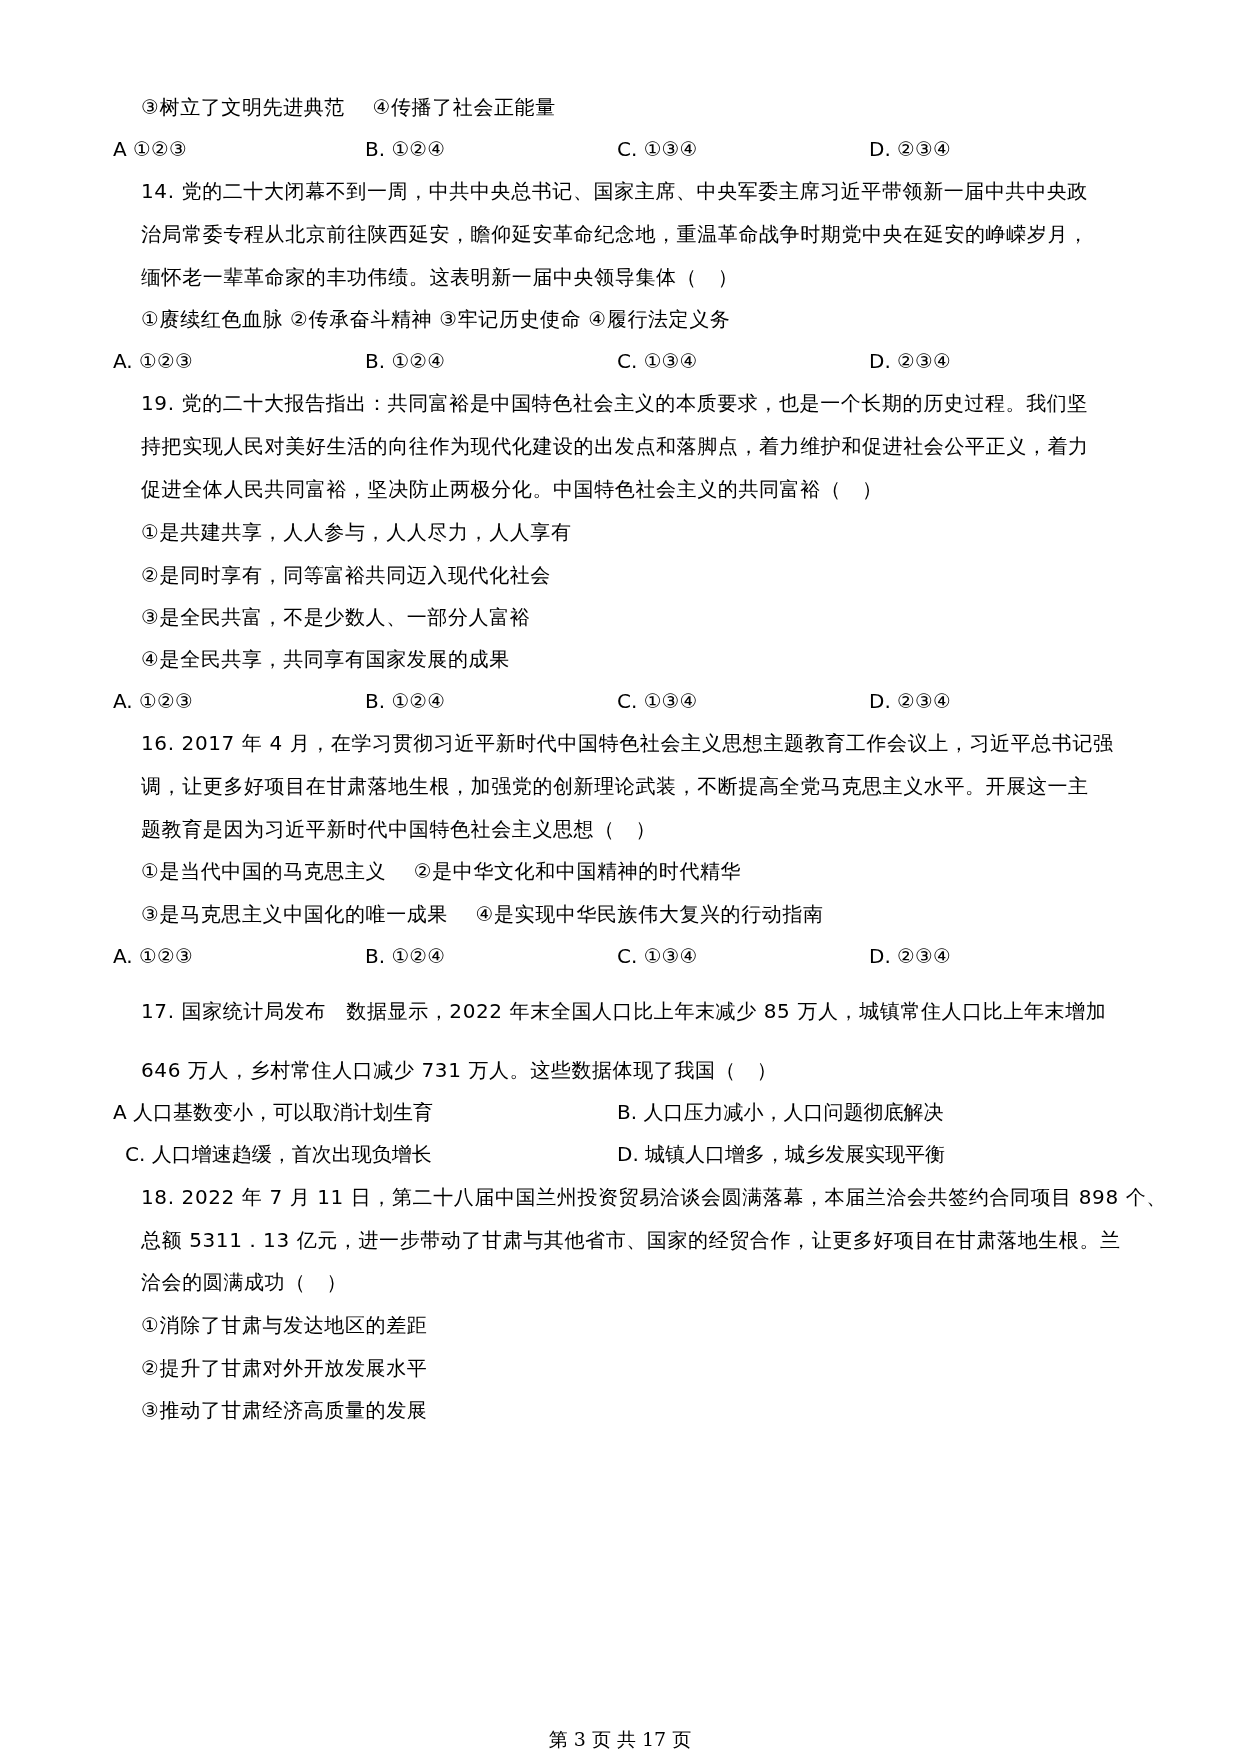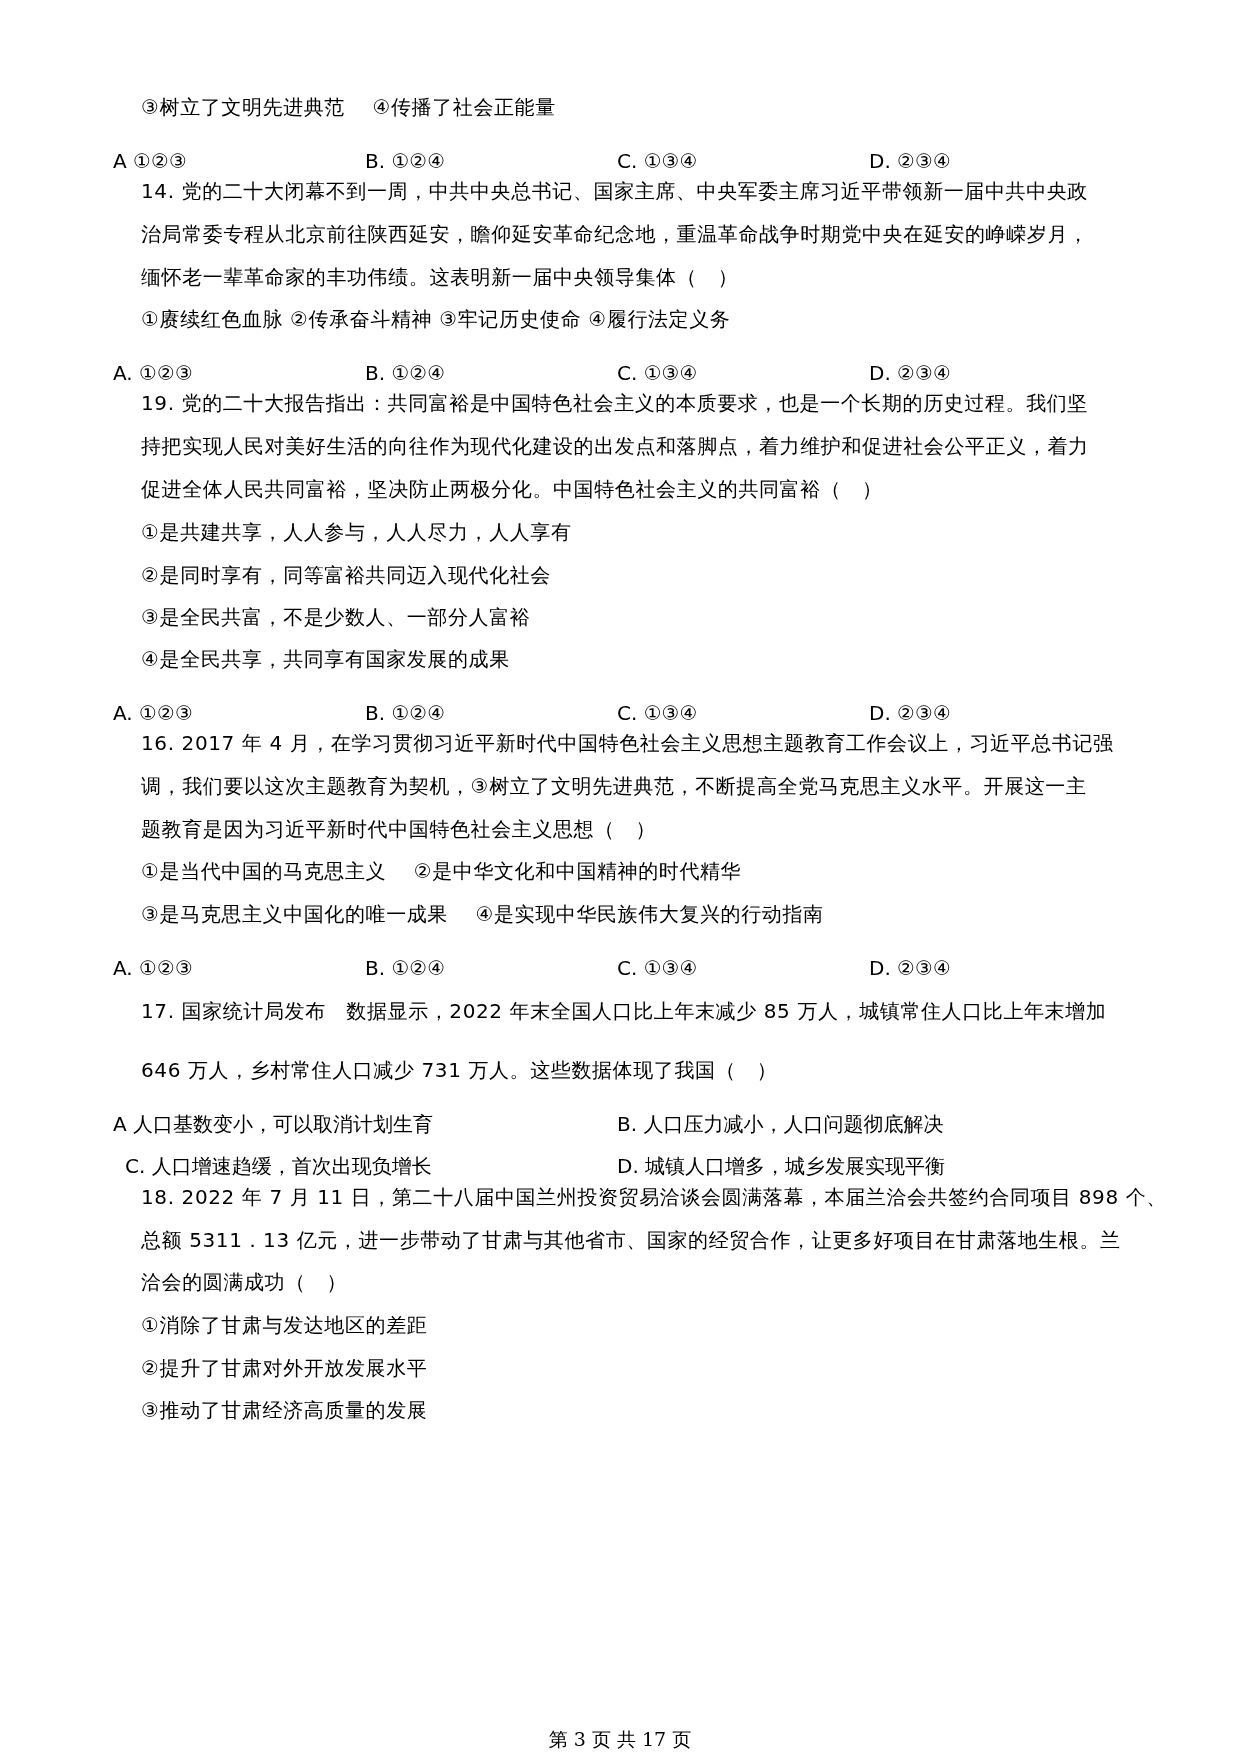--- a/index.html
+++ b/index.html
@@ -7,21 +7,21 @@
       width: 1240px; height: 1754px; position: relative; overflow: hidden;
       font-family: "DejaVu Sans", "Liberation Serif", sans-serif;
       color: #000000;
     }
     .page { position: absolute; left: 0; top: 0; width: 1240px; height: 1754px; }
     .line {
       position: absolute; left: 113px; white-space: nowrap;
       font-size: 20px; line-height: 28px; letter-spacing: 0.6px; margin-left: 28px;
     }
     .opts { position: absolute; left: 113px; width: 1020px; height: 28px; font-size: 20px; line-height: 28px; }
-    .opt { position: absolute; top: 0; white-space: nowrap; margin-top: 12px; }
+    .opt { position: absolute; top: 0; white-space: nowrap; }
     .footer {
       position: absolute; top: 1727px; left: 0; width: 1240px; text-align: center;
       font-family: "DejaVu Serif", "Liberation Serif", serif; font-size: 19px; line-height: 24px;
     }
   </style>
 </head>
 <body>
 
 <div class="page">
 
@@ -52,21 +52,21 @@
   <div class="line" style="top:603px">③是全民共富，不是少数人、一部分人富裕</div>
   <div class="line" style="top:645px">④是全民共享，共同享有国家发展的成果</div>
   <div class="opts" style="top:687px">
     <span class="opt lab" style="left:0">A. ①②③</span>
     <span class="opt lab" style="left:252px">B. ①②④</span>
     <span class="opt lab" style="left:504px">C. ①③④</span>
     <span class="opt lab" style="left:756px">D. ②③④</span>
   </div>
 
   <div class="line" style="top:729px">16. 2017 年 4 月，在学习贯彻习近平新时代中国特色社会主义思想主题教育工作会议上，习近平总书记强</div>
-  <div class="line" style="top:772px">调，我们要以这次主题教育为契机，③树立了文明先进典范，不断提高全党马克思主义水平。开展这一主</div>
+  <div class="line" style="top:772px">调，让更多好项目在甘肃落地生根，加强党的创新理论武装，不断提高全党马克思主义水平。开展这一主</div>
   <div class="line" style="top:857px">①是当代中国的马克思主义　 ②是中华文化和中国精神的时代精华</div>
   <div class="line" style="top:815px">题教育是因为习近平新时代中国特色社会主义思想（　）</div>
   <div class="line" style="top:900px">③是马克思主义中国化的唯一成果　 ④是实现中华民族伟大复兴的行动指南</div>
   <div class="opts" style="top:942px">
     <span class="opt lab" style="left:0">A. ①②③</span>
     <span class="opt lab" style="left:252px">B. ①②④</span>
     <span class="opt lab" style="left:504px">C. ①③④</span>
     <span class="opt lab" style="left:756px">D. ②③④</span>
   </div>
 

